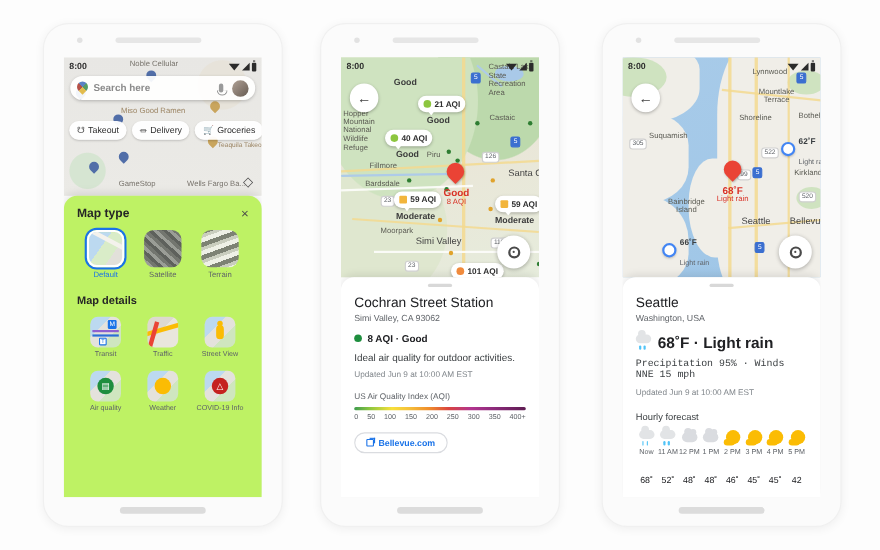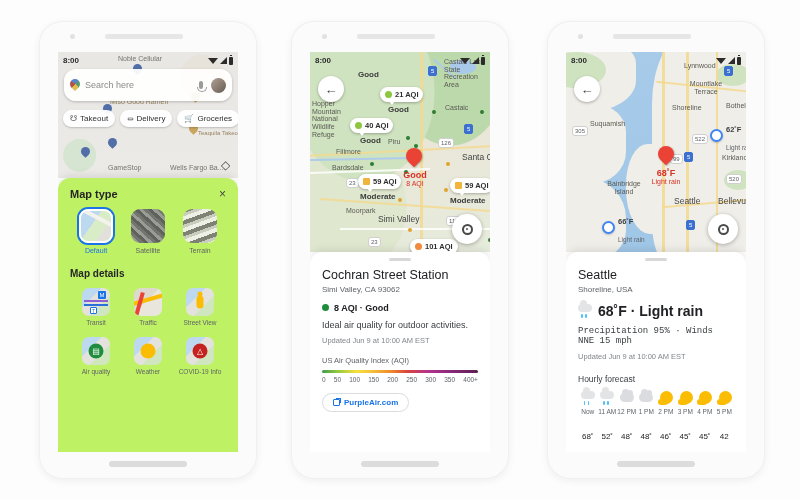--- a/index.html
+++ b/index.html
@@ -125,25 +125,26 @@
   #p1map {
     height: 126px;
     background:
       radial-gradient(circle at 12% 82%, #cfe8c8 0 16px, transparent 17px),
       radial-gradient(circle at 80% 20%, #e9e3d4 0 22px, transparent 23px),
       linear-gradient(180deg, #e9e7e2 0%, #eceae4 100%);
     filter: saturate(.6);
   }
   .searchbar {
     position: absolute; left: 6px; right: 6px; top: 17px;
-    height: 32px; border-radius: 12px;
+    height: 22px; border-radius: 12px;
     background: rgba(255,255,255,.93);
     box-shadow: 0 1px 3px rgba(0,0,0,.22);
     display: flex; align-items: center; padding: 0 6px; gap: 5px;
     z-index: 14;
+    font-weight: bold;
   }
   .gpin {
     width: 10px; height: 13px; position: relative; flex: 0 0 auto;
   }
   .gpin::before {
     content: ""; position: absolute; left: 0; top: 0;
     width: 10px; height: 10px; border-radius: 50% 50% 50% 0;
     transform: rotate(-45deg);
     background: conic-gradient(#4285F4 0 25%, #34A853 0 50%, #FBBC05 0 75%, #EA4335 0 100%);
   }
@@ -743,21 +744,21 @@
           <span>150</span>
           <span>200</span>
           <span>250</span>
           <span>300</span>
           <span>350</span>
           <span>400+</span>
         </div>
 
         <div class="purple-btn">
           <span class="ext-ic"></span>
-          <span>PurpleAir.com</span>
+          <span>Bellevue.com</span>
         </div>
       </div>
 
     </div>
     <div class="phone-bottom">
       <div class="speaker"></div>
     </div>
   </div>
 
   <div class="phone" id="phone3">
@@ -836,21 +837,21 @@
 
         <div class="back-btn">←</div>
         <div class="locate-btn">
             <i></i>
           </div>
       </div>
 
       <div class="card">
         <div class="grabber"></div>
         <div class="card-title">Seattle</div>
-        <div class="card-sub">Shoreline, USA</div>
+        <div class="card-sub">Washington, USA</div>
 
         <div class="wx-line">
           <span class="rainc">
             <span class="c"></span>
             <span class="drop" style="left:3px"></span>
             <span class="drop" style="left:7px"></span>
           </span>
           <span class="big">68˚F · Light rain</span>
         </div>
 

